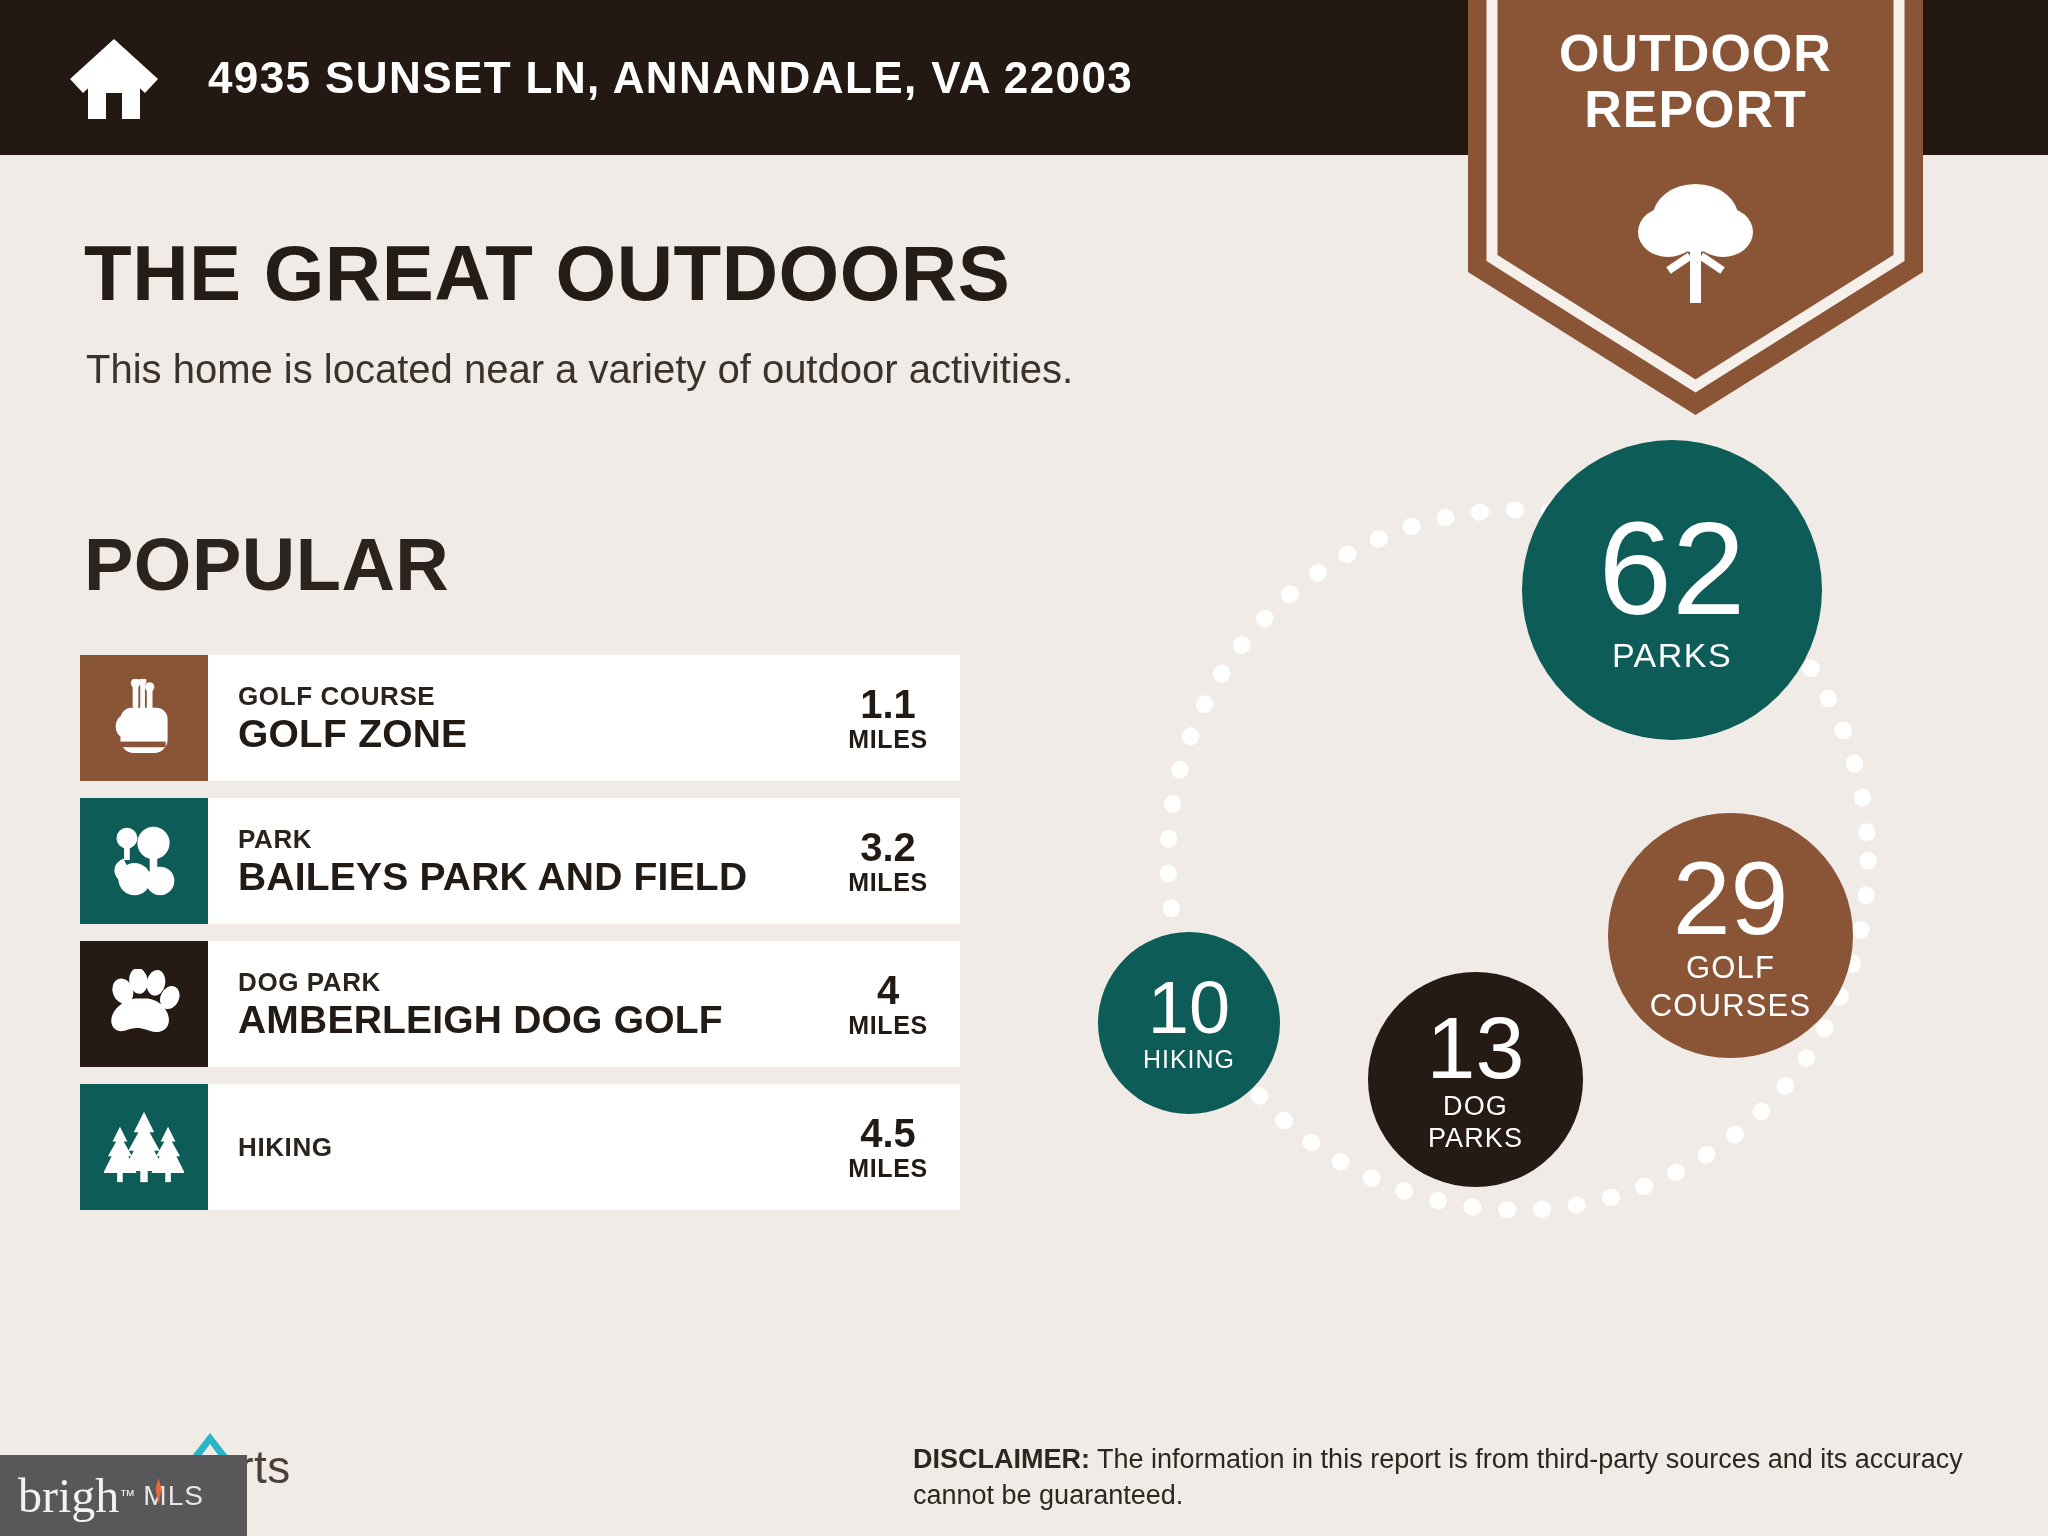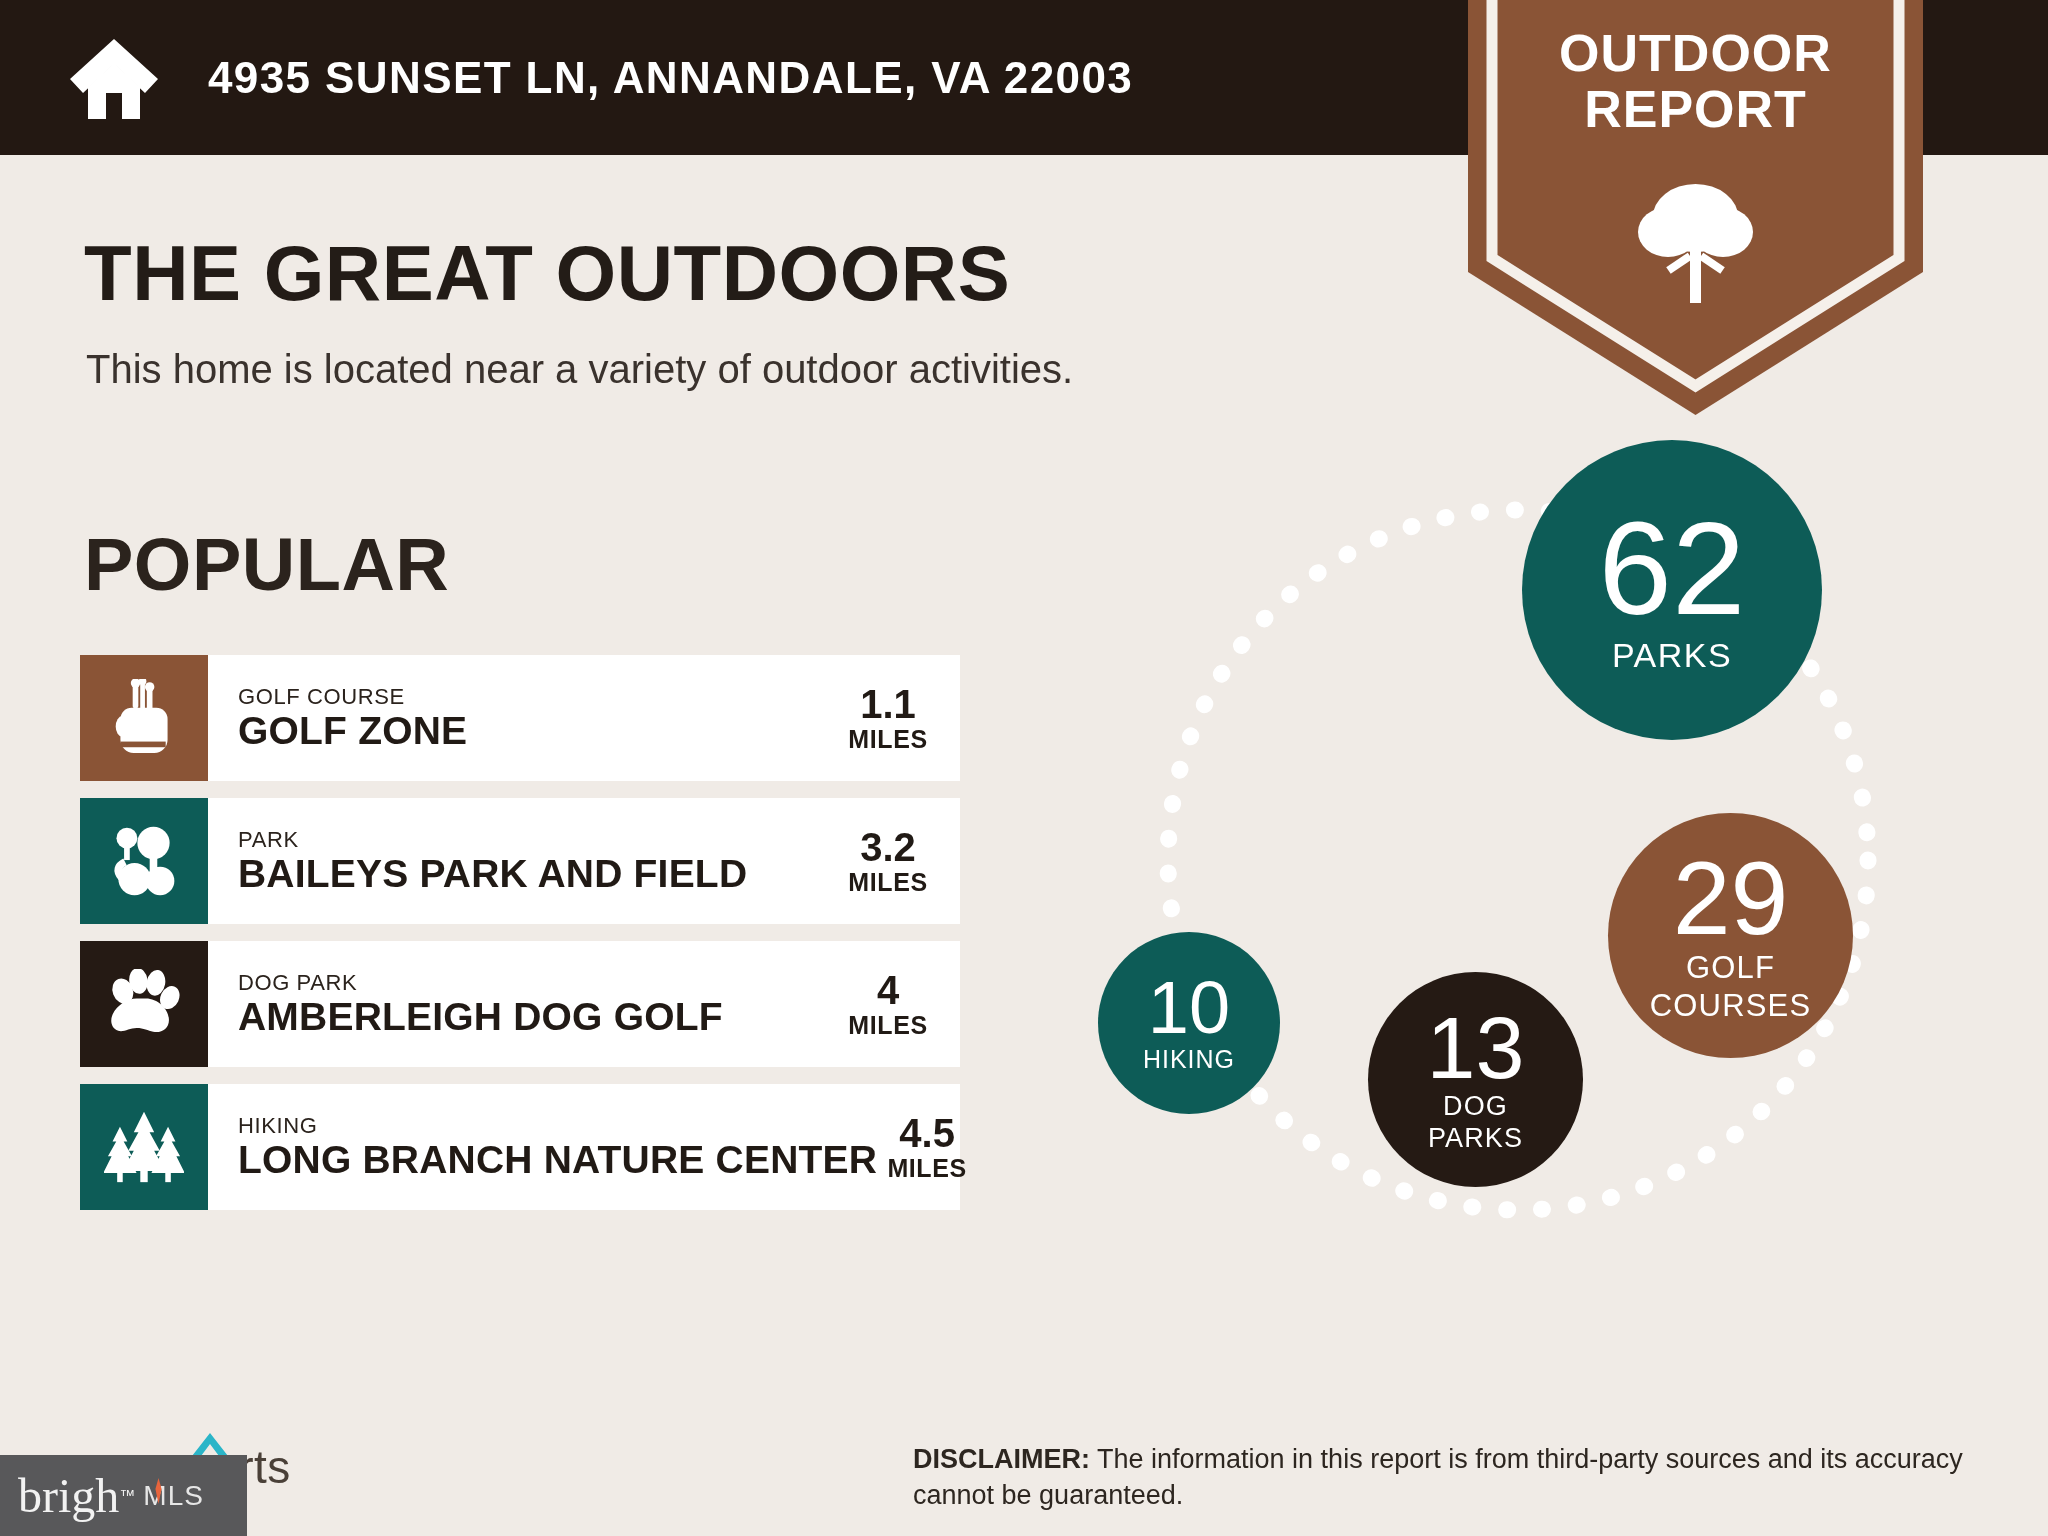--- a/index.html
+++ b/index.html
@@ -68,21 +68,21 @@
   .row-icon {
     width:128px; flex:none;
     display:flex; align-items:center; justify-content:center;
   }
   .row-body {
     flex:1 1 auto; display:flex; align-items:center;
     justify-content:space-between; padding:0 22px 0 30px;
   }
   .row-labels { display:flex; flex-direction:column; justify-content:center; }
   .row-cat {
-    font-size:22px; font-weight:400; color:#2b231d;
+    font-size:26px; font-weight:700; color:#2b231d;
     letter-spacing:0.6px; line-height:1.25;
   }
   .row-name {
     font-size:39px; font-weight:700; color:#211a15;
     letter-spacing:0.2px; line-height:1.1; white-space:nowrap;
   }
   .row-dist { text-align:center; flex:none; min-width:100px; }
   .row-dist-val { font-size:40px; font-weight:700; color:#211a15; line-height:1.05; }
   .row-dist-unit { font-size:25px; font-weight:700; color:#211a15; letter-spacing:0.6px; }
 
@@ -285,21 +285,20 @@
           <path d="M17 18 L25 34 L21 34 L30 50 L26 50 L35 68 L-1 68 L8 50 L4 50 L13 34 L9 34 Z"></path>
           <rect x="14" y="64" width="6" height="14"></rect>
           <path d="M69 18 L77 34 L73 34 L82 50 L78 50 L87 68 L51 68 L60 50 L56 50 L65 34 L61 34 Z"></path>
           <rect x="66" y="64" width="6" height="14"></rect>
         </g>
       </svg>
     </div>
     <div class="row-body">
       <div class="row-labels">
         <div class="row-cat">HIKING</div>
-        <div class="row-name">LONG BRANCH NATURE CENTER</div>
       </div>
       <div class="row-dist">
         <div class="row-dist-val">4.5</div>
         <div class="row-dist-unit">MILES</div>
       </div>
     </div>
   </div>
 
 </div>
 

